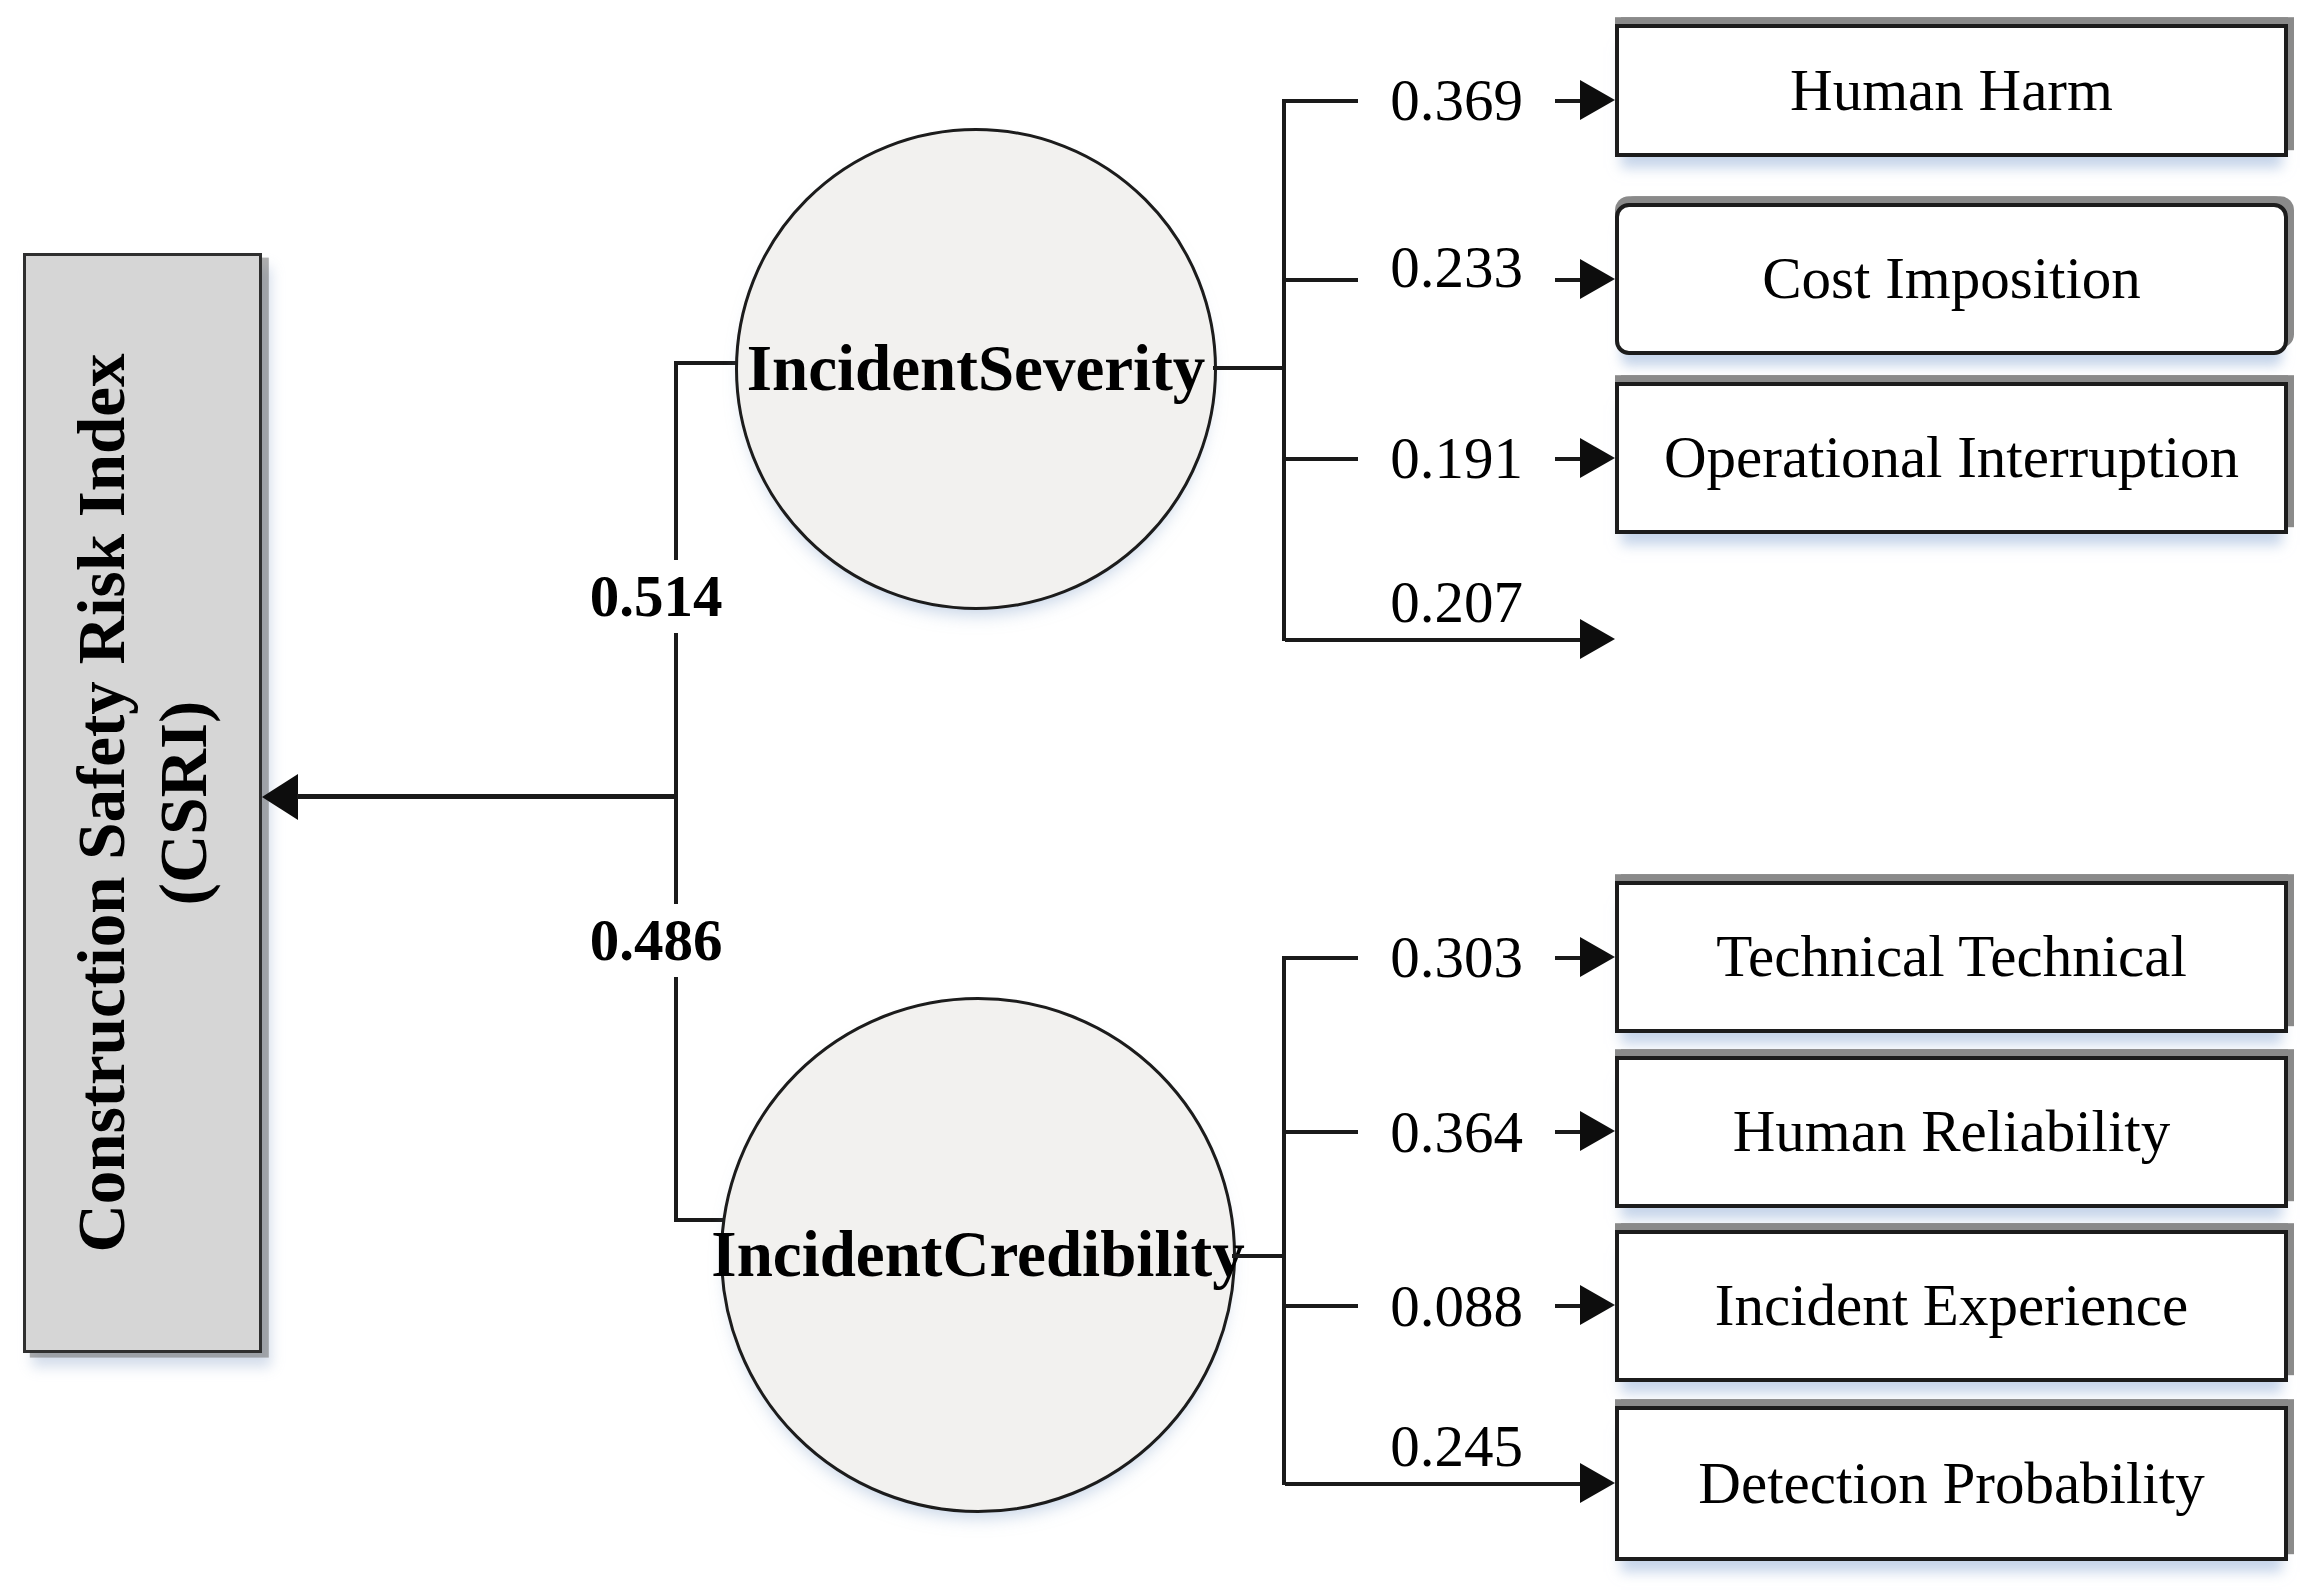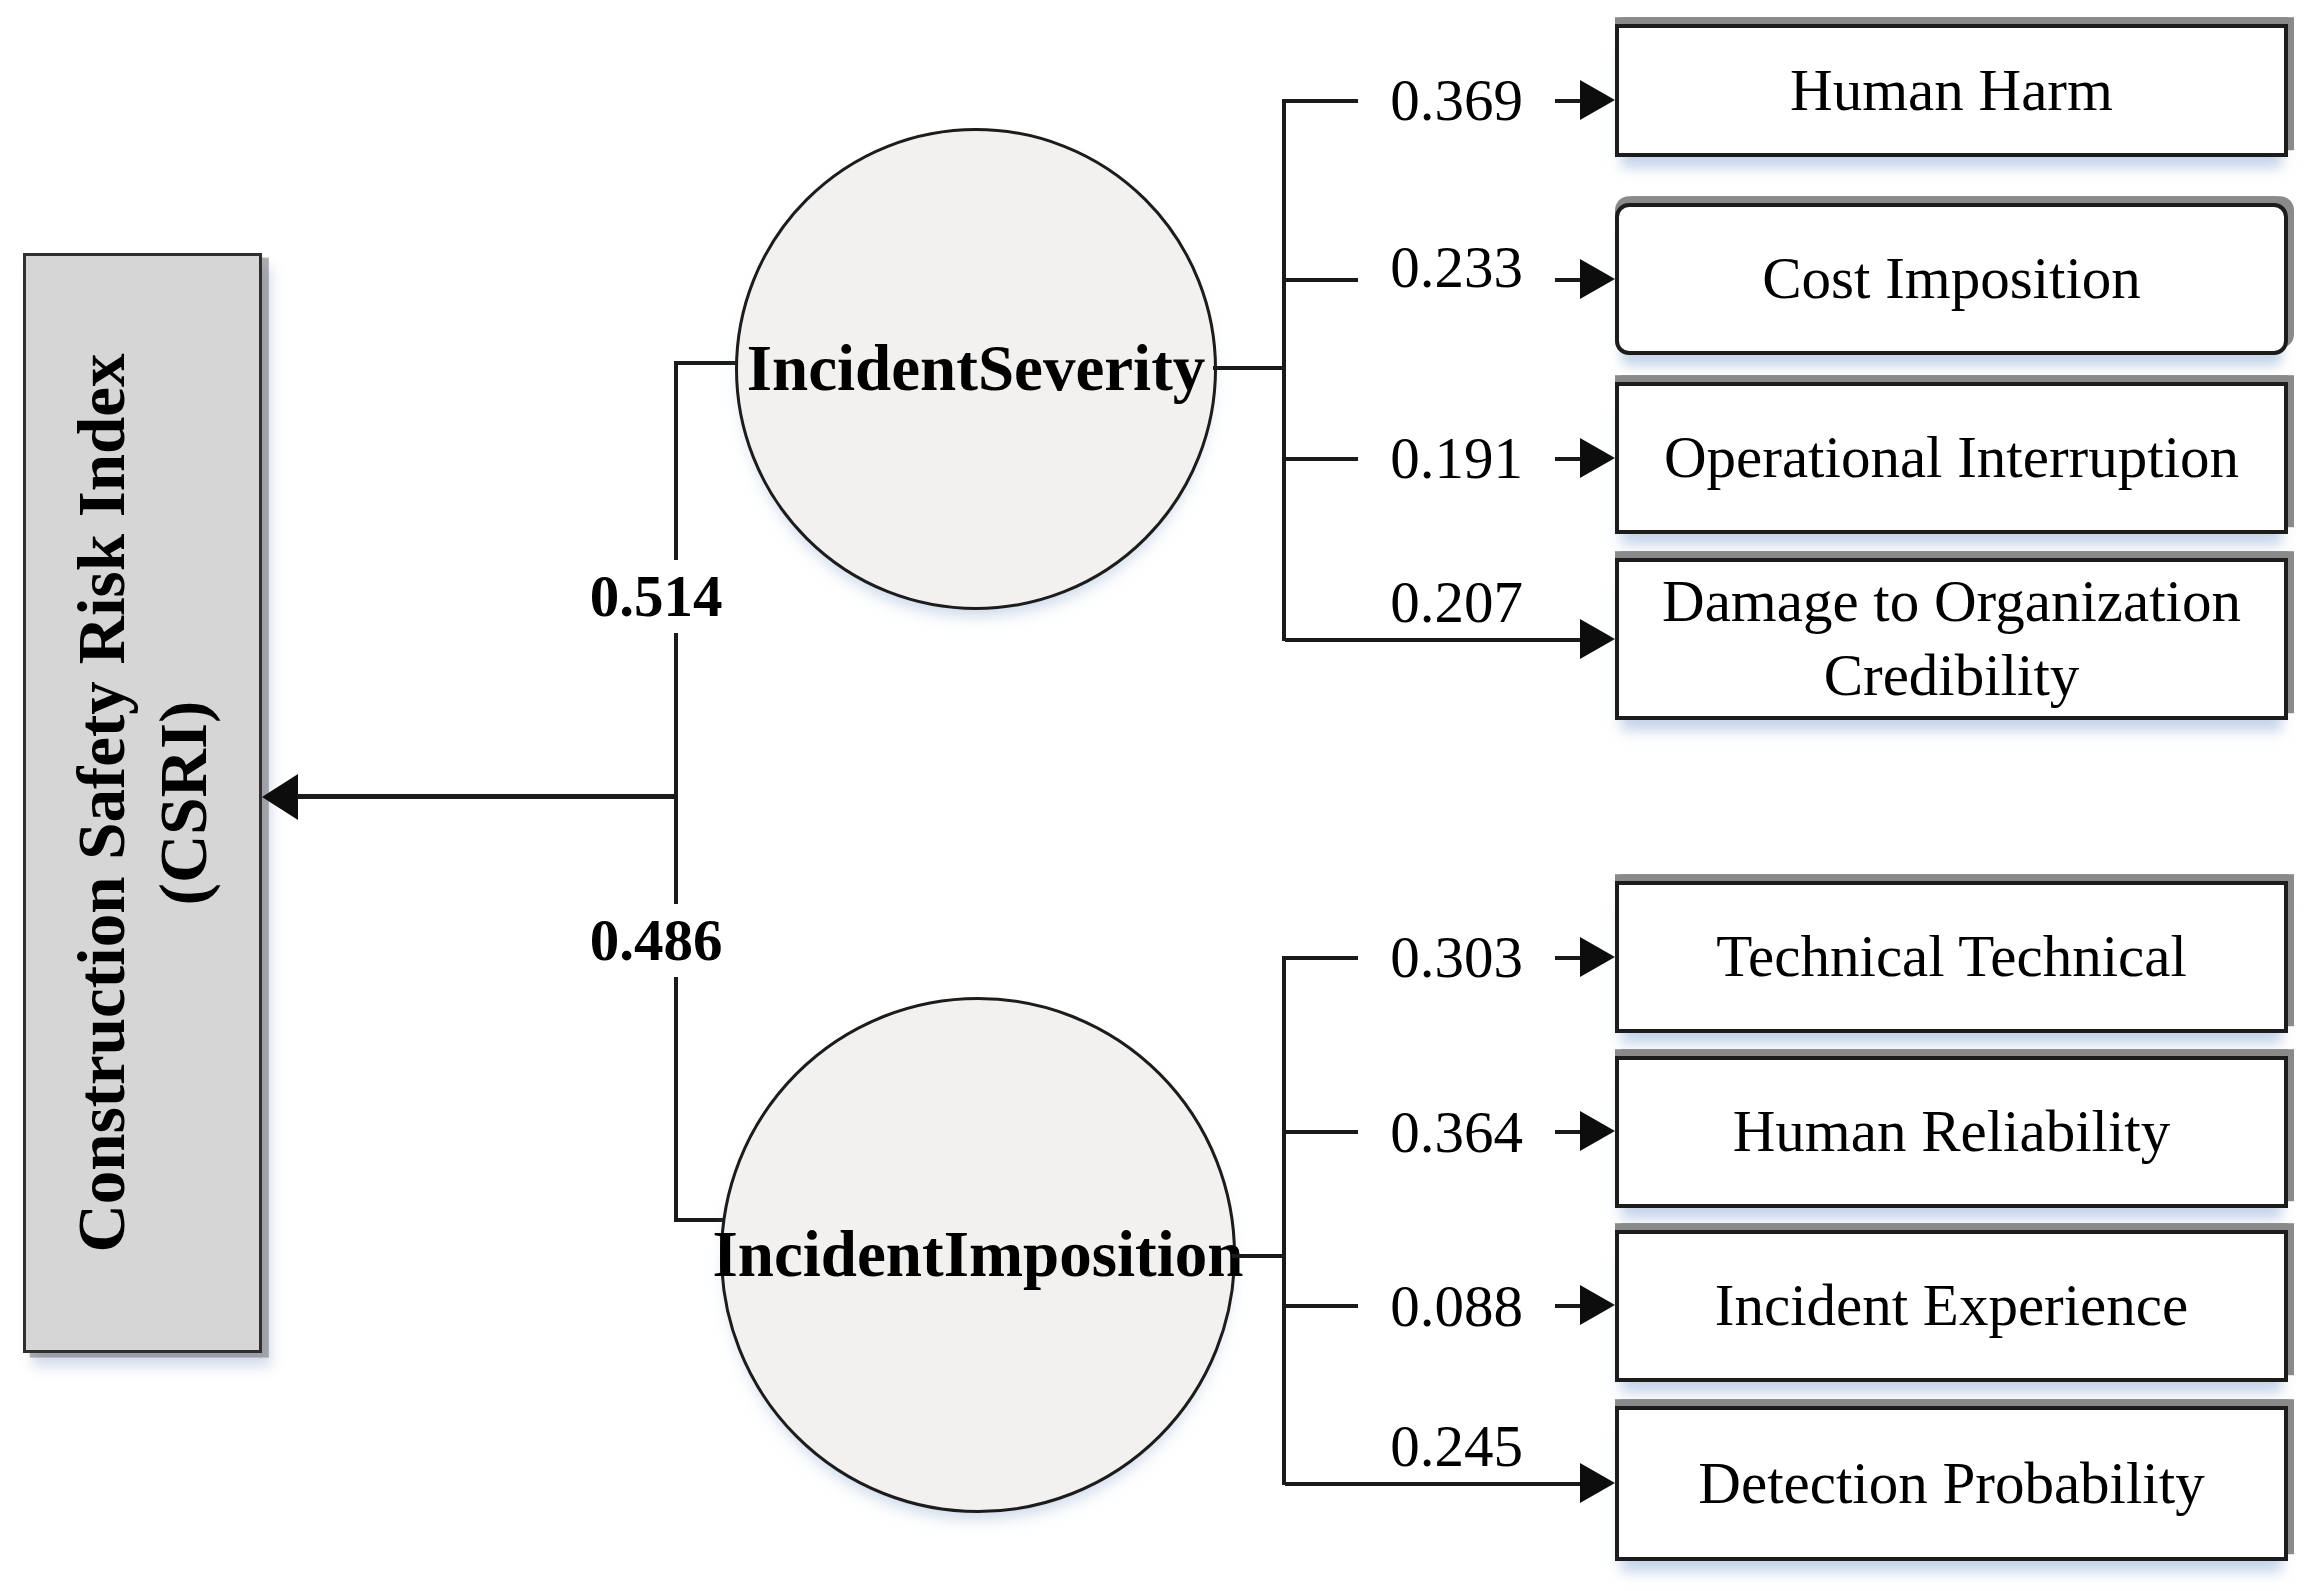--- a/index.html
+++ b/index.html
@@ -79,21 +79,21 @@
 
   <div class="hline" style="left:674px;top:361px;width:65px;"></div>
   <div class="hline" style="left:674px;top:1218px;width:57px;"></div>
 
   <div class="factor-circle circle-severity">
     <div>Incident</div>
     <div>Severity</div>
   </div>
   <div class="factor-circle circle-probability">
     <div>Incident</div>
-    <div>Imposition</div>
+    <div>Credibility</div>
   </div>
 
   <div class="hline" style="left:1213px;top:366px;width:72px;"></div>
   <div class="hline" style="left:1232px;top:1254px;width:54px;"></div>
 
   <div class="vline" style="left:1282px;top:99px;height:542px;"></div>
   <div class="vline" style="left:1282px;top:956px;height:529px;"></div>
 
   <div class="hline" style="left:1285px;top:99px;width:299px;"></div>
   <div class="arrow-right" style="left:1580px;top:80px;"></div>
@@ -129,23 +129,20 @@
 
   <div class="leaf-box" style="top:24px;height:133px;">
     <span>Human Harm</span>
   </div>
   <div class="leaf-box" style="top:203px;height:152px;border-radius:14px;">
     <span>Cost Imposition</span>
   </div>
   <div class="leaf-box" style="top:382px;height:152px;">
     <span>Operational Interruption</span>
   </div>
-  <div class="leaf-box" style="top:558px;height:162px;">
-    <span>Damage to Organization Credibility</span>
-  </div>
 
   <div class="leaf-box" style="top:881px;height:152px;">
     <span>Technical Technical</span>
   </div>
   <div class="leaf-box" style="top:1056px;height:152px;">
     <span>Human Reliability</span>
   </div>
   <div class="leaf-box" style="top:1230px;height:152px;">
     <span>Incident Experience</span>
   </div>

